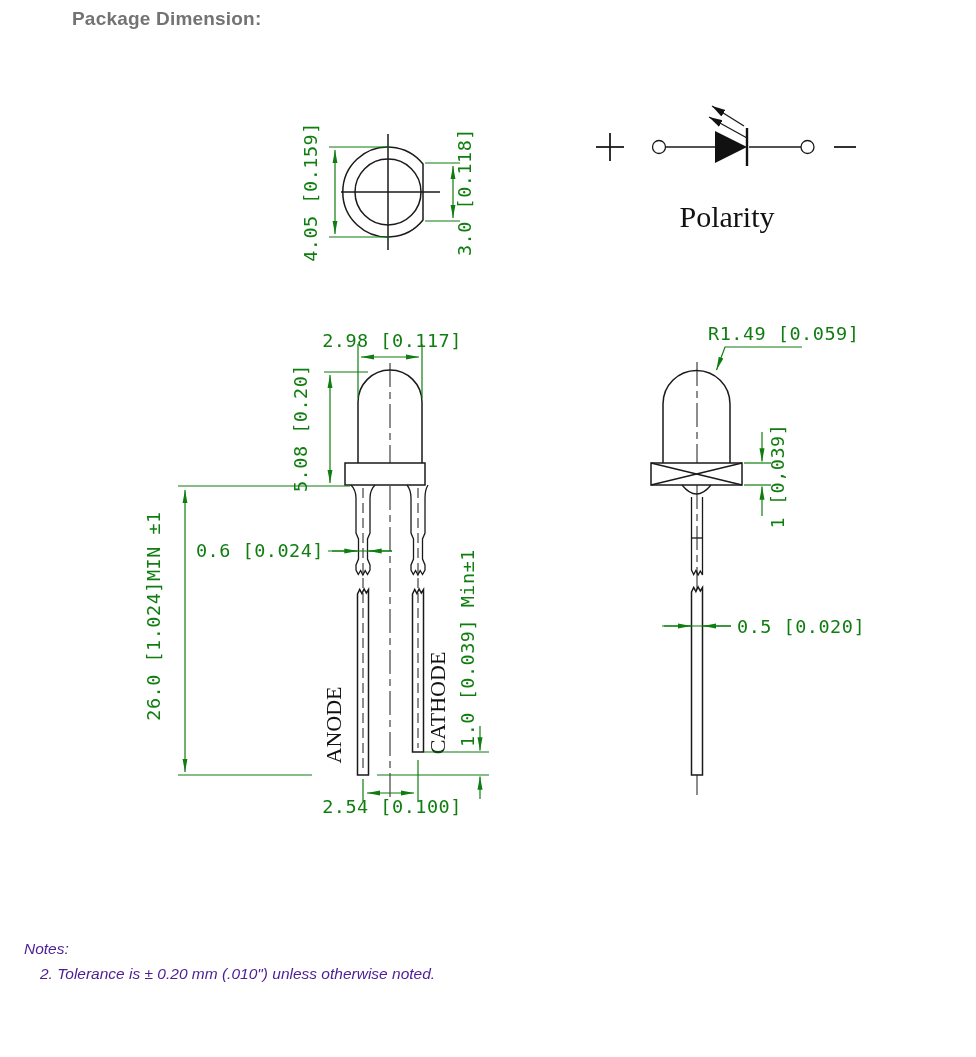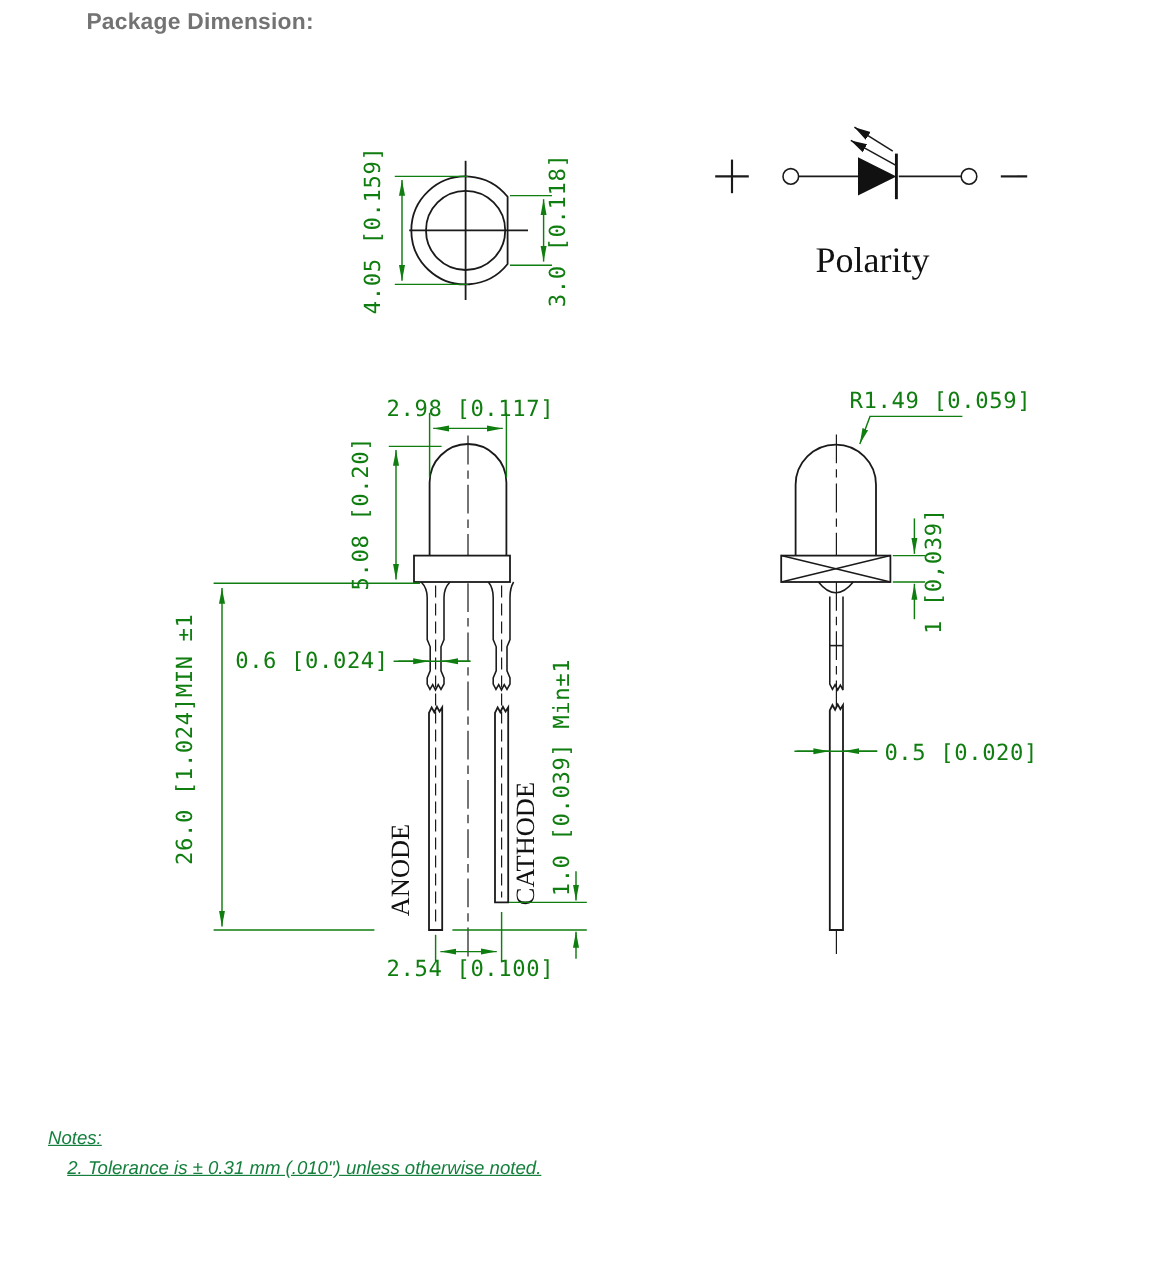--- a/index.html
+++ b/index.html
@@ -1,18 +1,18 @@
 <!DOCTYPE html>
 <html><head>
 <meta charset="utf-8">
 <style>
   html,body{margin:0;padding:0;background:#fff;}
   body{width:976px;height:1057px;position:relative;overflow:hidden;}
   .title{position:absolute;left:28px;top:8px;font:bold 19px "Liberation Sans",sans-serif;color:#737373;letter-spacing:0.2px;margin-left:44px;}
-  .notes{position:absolute;left:40px;top:940px;font:italic 15.5px "Liberation Sans",sans-serif;color:#15803d;text-decoration:underline;}
+  .notes{position:absolute;left:24px;top:940px;font:italic 15.5px "Liberation Sans",sans-serif;color:#4c1d95;}
   .notes .nh{margin-bottom:5px;}
   .notes .ni{margin-left:16px;line-height:21.5px;}
   svg{position:absolute;left:0;top:0;}
   .k{stroke:#1a1a1a;stroke-width:1.5;fill:none;}
   .k2{stroke:#1a1a1a;stroke-width:1.3;fill:none;}
   .kf{stroke:#1a1a1a;stroke-width:1.5;fill:#fff;}
   .cl{stroke:#1a1a1a;stroke-width:1;fill:none;stroke-dasharray:24 5 7 5;}
   .ld{stroke:#1a1a1a;stroke-width:1;fill:none;stroke-dasharray:10 5;}
   .g{stroke:#0f7d0f;stroke-width:1.2;fill:none;}
   .dim{fill:#0f7d0f;font:18.5px "DejaVu Sans Mono",monospace;letter-spacing:0.5px;}
@@ -138,14 +138,14 @@
 
     <line class="g" x1="662" y1="626" x2="731" y2="626"></line>
     <line class="g" x1="664" y1="626" x2="691" y2="626" marker-end="url(#ga)"></line>
     <line class="g" x1="731" y1="626" x2="703" y2="626" marker-end="url(#ga)"></line>
     <text class="dim" x="737" y="633" text-anchor="start">0.5 [0.020]</text>
   </g>
 </svg>
 
 <div class="notes">
   <div class="nh">Notes:</div>
-  <div class="ni">2. Tolerance is ± 0.31 mm (.010") unless otherwise noted.</div>
+  <div class="ni">2. Tolerance is ± 0.20 mm (.010") unless otherwise noted.</div>
 </div>
 
 </body></html>

